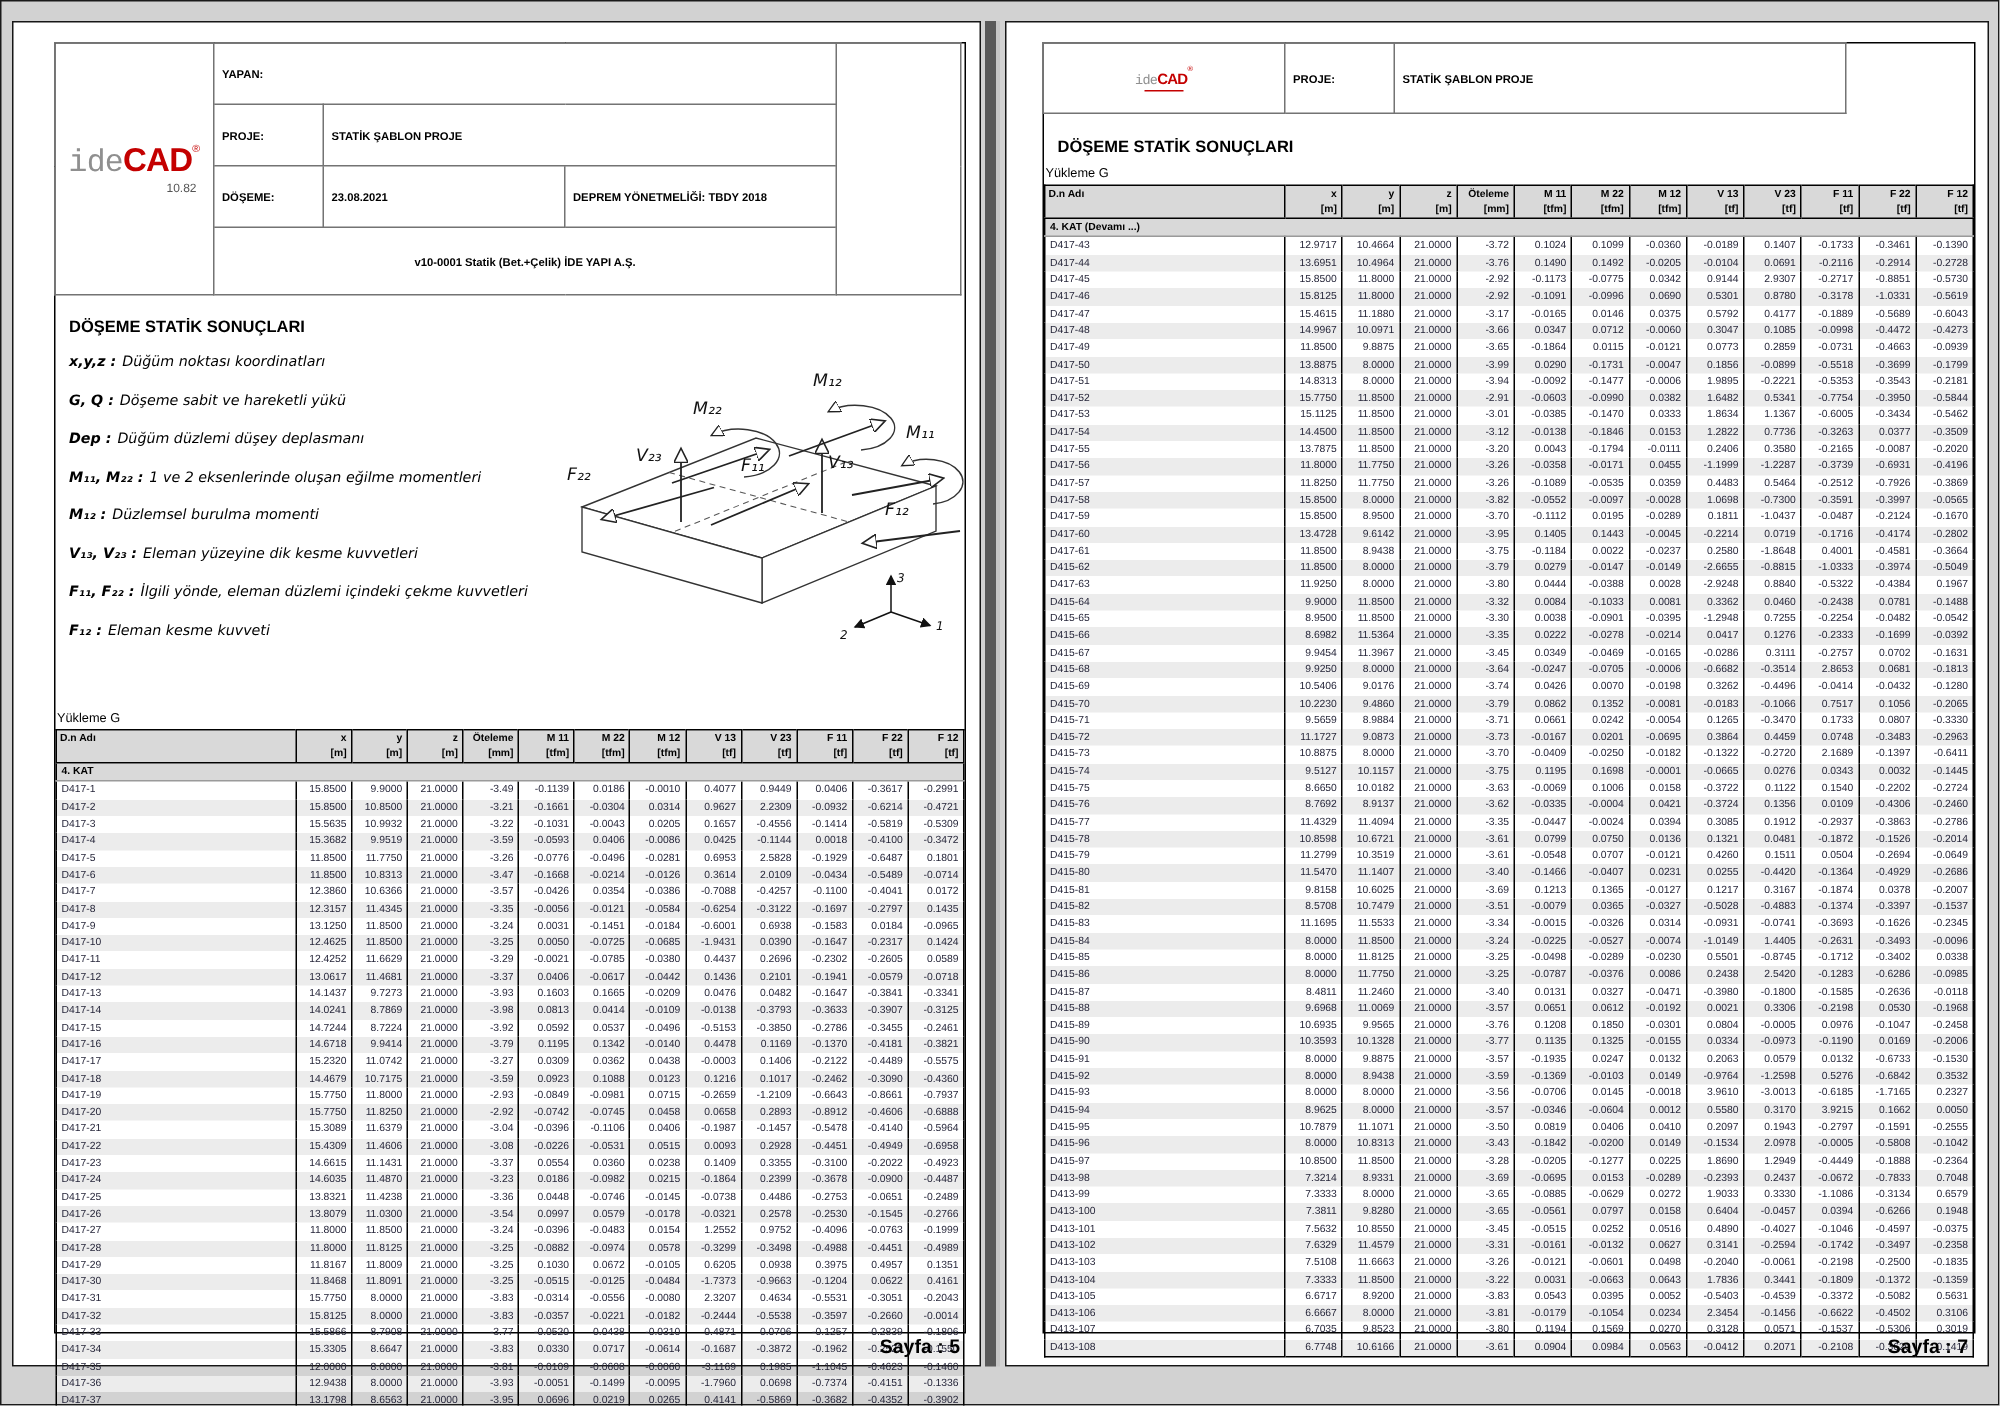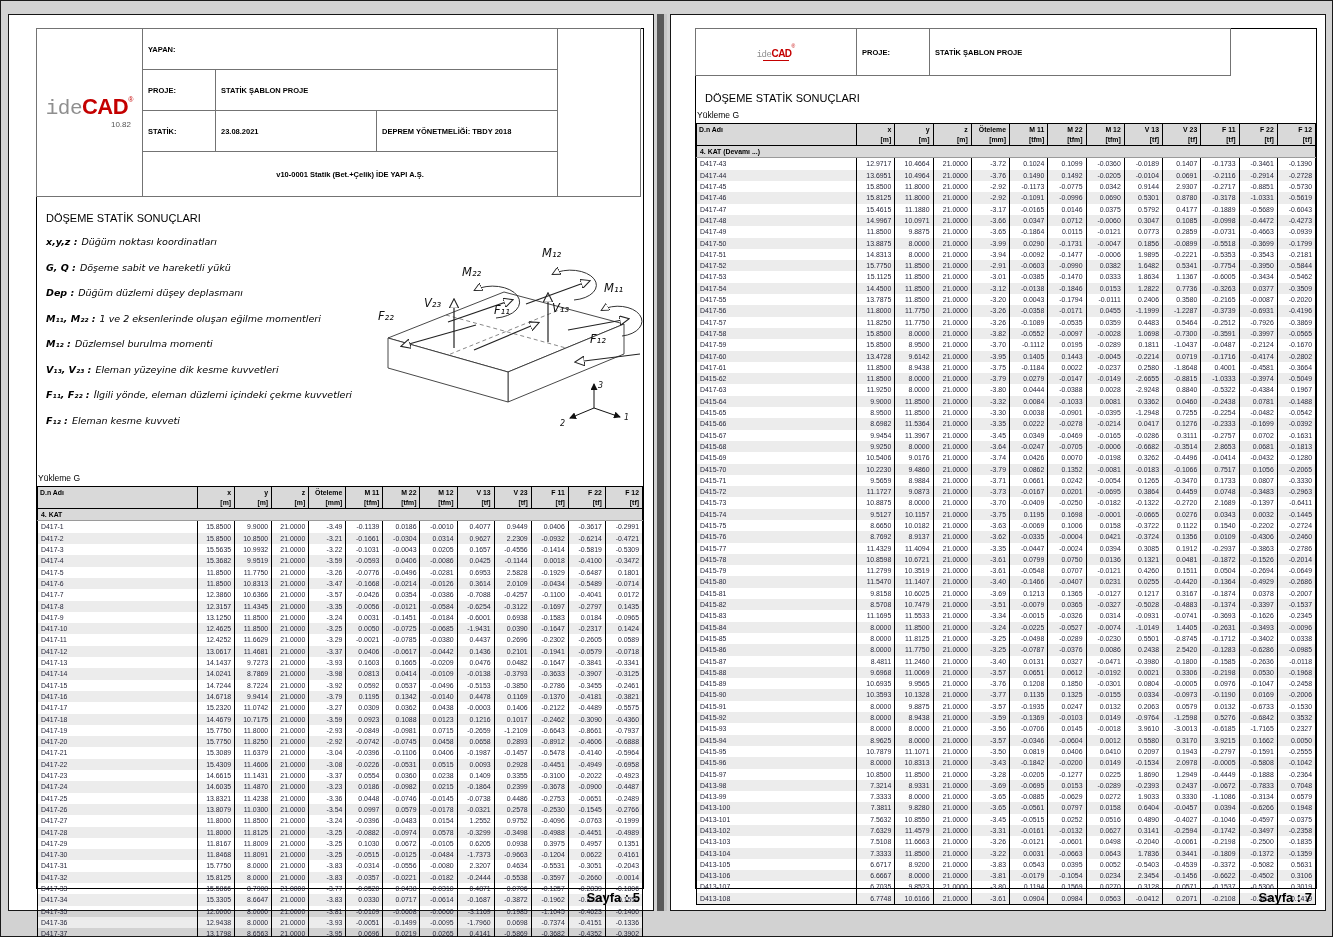--- a/index.html
+++ b/index.html
@@ -31,21 +31,21 @@
   .logo-ide{color:#8f8f8f;font-size:21px;letter-spacing:-.5px;font-family:Liberation Mono, monospace;}
   .logo-cad{color:#c40000;font-size:22px;font-weight:bold;letter-spacing:-.5px;}
   .logo-reg{color:#c40000;font-size:7px;vertical-align:top;}
   .logo-ver{font-size:8px;color:#555;text-align:right;padding-right:6px;margin-top:1px;}
   .logo-small .logo-ide{font-size:9px;}
   .logo-small .logo-cad{font-size:10px;}
   .logo-small .logo-reg{font-size:5px;}
   .logo-small .logo-bar{height:1px;background:#c40000;width:26px;margin:0 auto;}
 
   
-  .doc-title{font-size:11px;font-weight:normal;margin:15px 0 0 9px;}
+  .doc-title{font-size:11px;font-weight:bold;margin:15px 0 0 9px;}
   .defs-area{position:relative;height:237px;margin:12px 0 0 9px;}
   .defs{width:335px;}
   .def-line{font-size:9.5px;font-style:italic;line-height:12px;margin-bottom:13.5px;font-family:"DejaVu Sans",sans-serif;}
   .def-term{font-weight:bold;margin-right:4px;}
   .diagram{position:absolute;left:330px;top:-6px;}
   .load-case{font-size:8.5px;font-weight:normal;margin:0 0 3px 1px;}
   .p-right .doc-title{margin:16px 0 0 9px;}
   .p-right .load-case{margin:6px 0 3px 1px;}
   .table-wrap{margin:0;}
   .p-left .doc-title{margin-left:9px;}
@@ -93,21 +93,21 @@
               <div class="logo-ver">10.82</div>
             </td>
             <td class="h-label" colspan="3" style="height:12px;">YAPAN:</td>
             <td rowspan="4" style="width:72px;"></td>
           </tr>
           <tr>
             <td class="h-label" style="width:62px;height:12px;">PROJE:</td>
             <td class="h-value" colspan="2">STATİK ŞABLON PROJE</td>
           </tr>
           <tr>
-            <td class="h-label" style="height:12px;">STATİK:</td>
+            <td class="h-label" style="height:12px;">DÖŞEME:</td>
             <td class="h-value" style="width:150px;">23.08.2021</td>
             <td class="h-value" style="width:170px;margin-top:44px;">DEPREM YÖNETMELİĞİ: TBDY 2018</td>
           </tr>
           <tr>
             <td class="h-value" colspan="3" style="height:16px;text-align:center;">v10-0001 Statik (Bet.+Çelik) İDE YAPI A.Ş.</td>
           </tr>
         </tbody>
           </table>
 
         <div class="doc-title">DÖŞEME STATİK SONUÇLARI</div>

